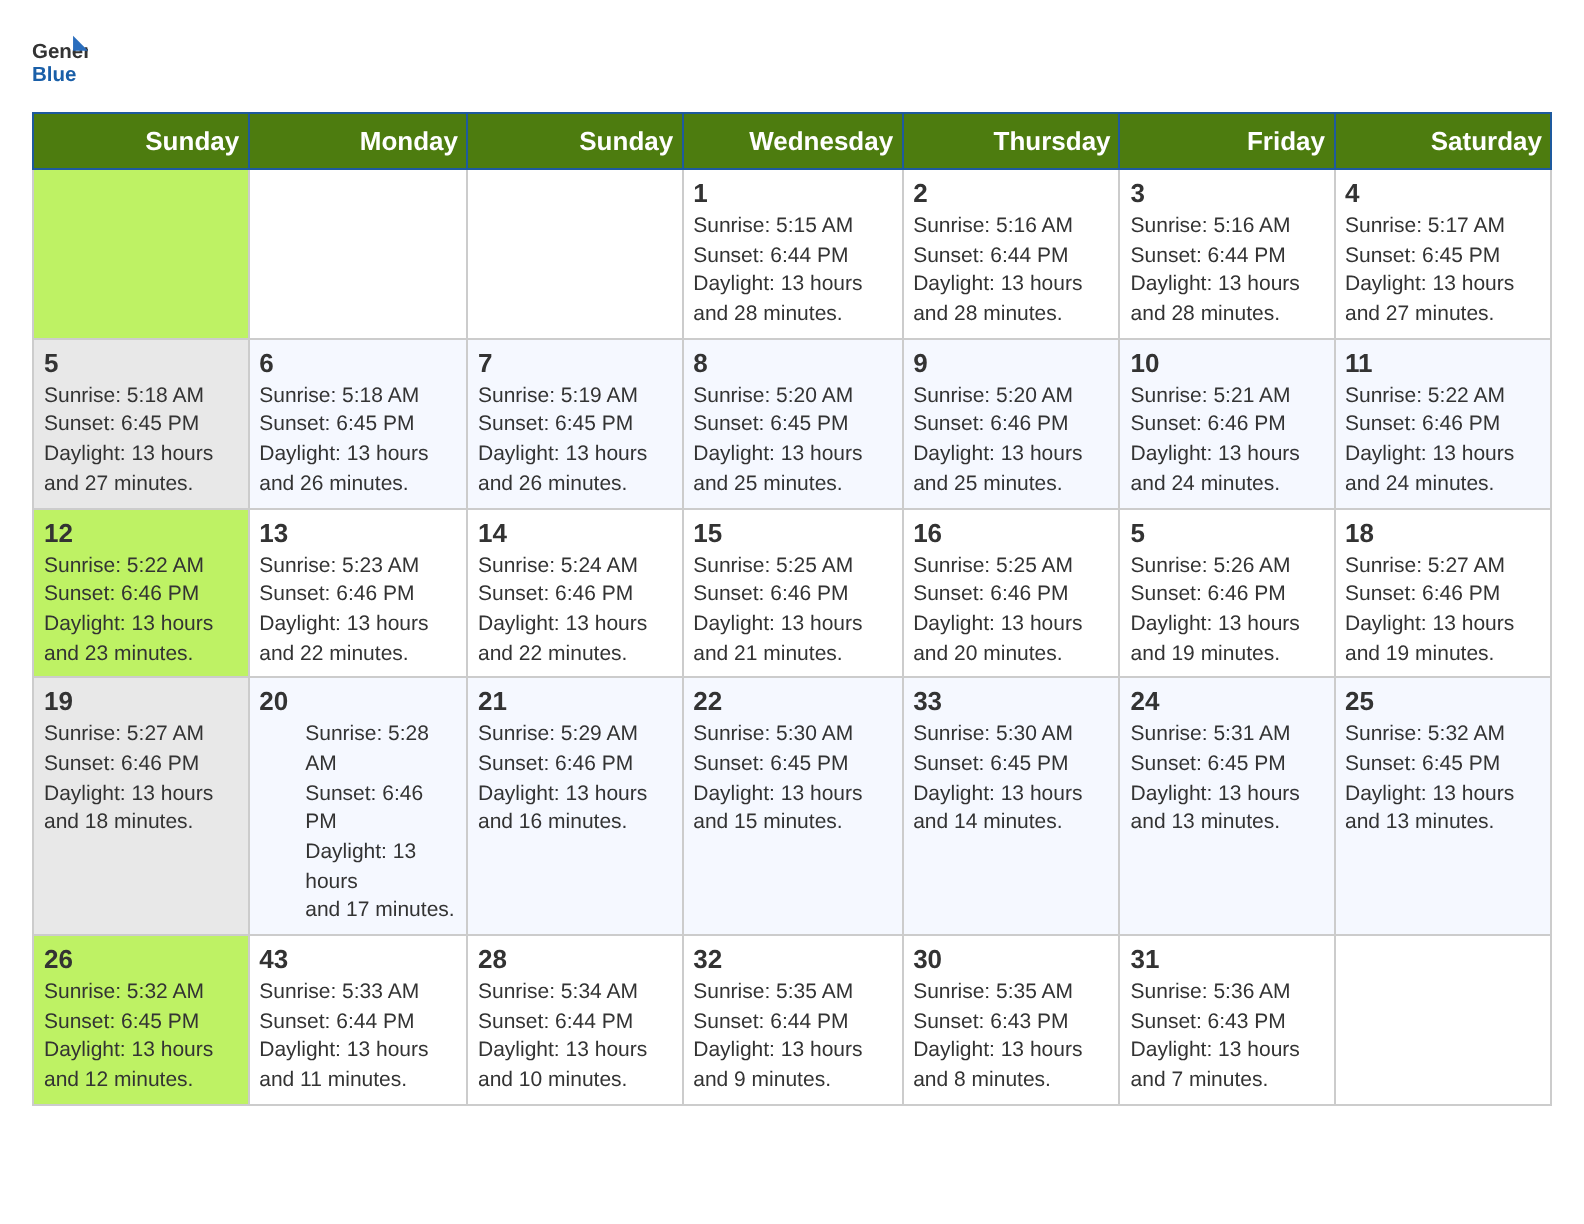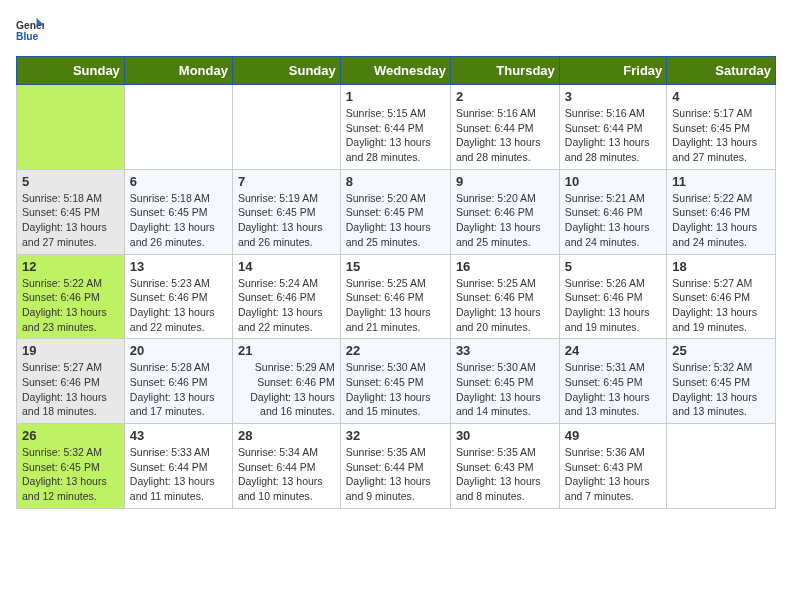--- a/index.html
+++ b/index.html
@@ -250,28 +250,28 @@
       <tr>
         <td>
           <span class="day-num">19</span>
           <div class="cell-content" style="white-space: pre-line;">Sunrise: 5:27 AM
 Sunset: 6:46 PM
 Daylight: 13 hours
 and 18 minutes.</div>
         </td>
         <td>
           <span class="day-num">20</span>
-          <div class="cell-content" style="white-space: pre-line;">Sunrise: 5:28 AM
+          <div class="cell-content" style="white-space: pre-line; margin-left: 23px;">Sunrise: 5:28 AM
 Sunset: 6:46 PM
 Daylight: 13 hours
 and 17 minutes.</div>
         </td>
         <td>
           <span class="day-num">21</span>
-          <div class="cell-content" style="white-space: pre-line; text-align: right;">Sunrise: 5:29 AM
+          <div class="cell-content" style="white-space: pre-line;">Sunrise: 5:29 AM
 Sunset: 6:46 PM
 Daylight: 13 hours
 and 16 minutes.</div>
         </td>
         <td>
           <span class="day-num">22</span>
           <div class="cell-content" style="white-space: pre-line;">Sunrise: 5:30 AM
 Sunset: 6:45 PM
 Daylight: 13 hours
 and 15 minutes.</div>
@@ -328,21 +328,21 @@
 and 9 minutes.</div>
         </td>
         <td>
           <span class="day-num">30</span>
           <div class="cell-content" style="white-space: pre-line;">Sunrise: 5:35 AM
 Sunset: 6:43 PM
 Daylight: 13 hours
 and 8 minutes.</div>
         </td>
         <td>
-          <span class="day-num">49</span>
+          <span class="day-num">31</span>
           <div class="cell-content" style="white-space: pre-line;">Sunrise: 5:36 AM
 Sunset: 6:43 PM
 Daylight: 13 hours
 and 7 minutes.</div>
         </td>
         <td class="empty-cell"></td>
       </tr>
     </tbody>
 </table>
 

